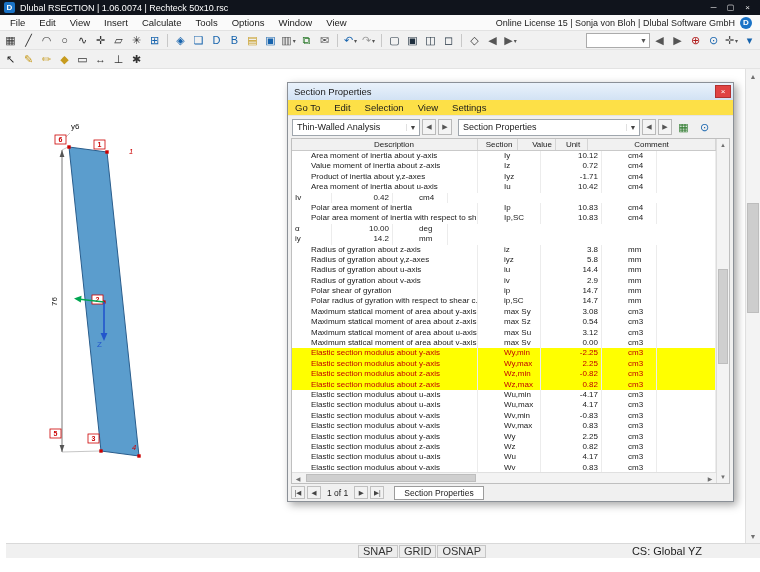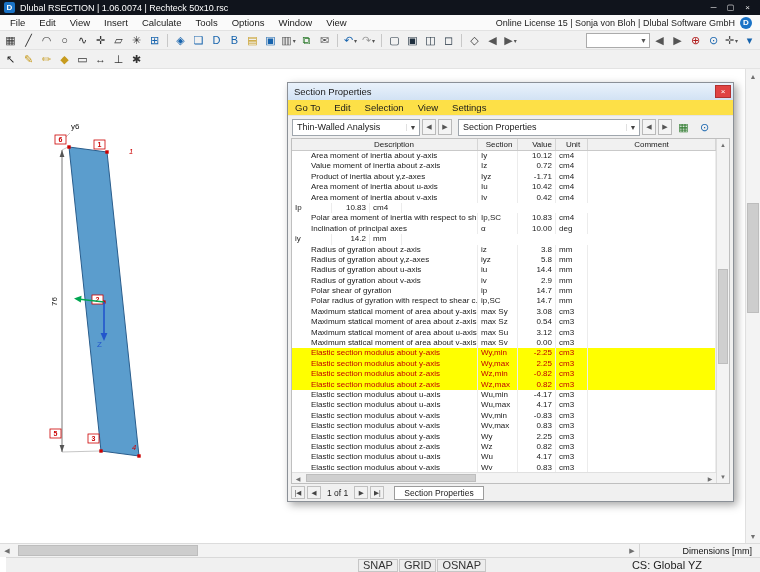--- a/index.html
+++ b/index.html
@@ -69,21 +69,21 @@
   .combo .caret{margin-left:auto;width:13px;text-align:center;font-size:7px;color:#444;border-left:1px solid #e0e0e0;}
   .mini{width:14px;height:16px;border:1px solid #b9b9b9;background:#f4f4f4;display:flex;align-items:center;
         justify-content:center;font-size:7px;color:#555;}
   .p-tbtn{width:19px;height:17px;border:1px solid transparent;display:flex;align-items:center;justify-content:center;font-size:11px;}
 
   .tablewrap{margin:0 3px;display:flex;background:#fff;border:1px solid #bfbfbf;height:346px;}
   .tmain{flex:1;display:flex;flex-direction:column;overflow:hidden;}
   .thead{height:12px;display:flex;background:#f1f1f1;border-bottom:1px solid #c9c9c9;font-size:8px;line-height:12px;}
   .hc{text-align:center;border-right:1px solid #d5d5d5;overflow:hidden;white-space:nowrap;}
   .tbody{height:322px;overflow:hidden;}
-  .trow{display:flex;height:10.4px;line-height:10.4px;font-size:8px;white-space:nowrap;}
+  .trow{display:flex;height:10.4px;line-height:10.4px;font-size:8px;white-space:nowrap;gap:23px;}
   .tc{border-right:1px solid #ececec;overflow:hidden;}
   .c0{width:186px;padding-left:19px;}
   .c1{width:40px;padding-left:3px;}
   .c2{width:38px;text-align:right;padding-right:3px;}
   .c3{width:32px;padding-left:3px;}
   .c4{flex:1;}
   .trow.hl{background:#ffff00;color:#c00000;}
   .thscroll{height:11px;background:#f3f3f3;border-top:1px solid #e0e0e0;position:relative;display:flex;
             align-items:center;font-size:6px;color:#707070;}
   .thscroll .arr{width:12px;text-align:center;}
@@ -397,41 +397,40 @@
                 <div class="tc c4"></div>
               </div>
               <div class="trow">
                 <div class="tc c0">Area moment of inertia about u-axis</div>
                 <div class="tc c1">Iu</div>
                 <div class="tc c2">10.42</div>
                 <div class="tc c3">cm4</div>
                 <div class="tc c4"></div>
               </div>
               <div class="trow">
-                <div class="tc c0">Area moment of inertia about v-axis</div>
                 <div class="tc c1">Iv</div>
                 <div class="tc c2">0.42</div>
                 <div class="tc c3">cm4</div>
                 <div class="tc c4"></div>
               </div>
               <div class="trow">
+                <div class="tc c0">Polar area moment of inertia</div>
                 <div class="tc c1">Ip</div>
                 <div class="tc c2">10.83</div>
                 <div class="tc c3">cm4</div>
                 <div class="tc c4"></div>
               </div>
               <div class="trow">
                 <div class="tc c0">Polar area moment of inertia with respect to sh...</div>
                 <div class="tc c1">Ip,SC</div>
                 <div class="tc c2">10.83</div>
                 <div class="tc c3">cm4</div>
                 <div class="tc c4"></div>
               </div>
               <div class="trow">
-                <div class="tc c0">Inclination of principal axes</div>
                 <div class="tc c1">α</div>
                 <div class="tc c2">10.00</div>
                 <div class="tc c3">deg</div>
                 <div class="tc c4"></div>
               </div>
               <div class="trow">
                 <div class="tc c1">iy</div>
                 <div class="tc c2">14.2</div>
                 <div class="tc c3">mm</div>
                 <div class="tc c4"></div>
@@ -612,30 +611,20 @@
         <span class="navbtn">|◀</span>
         <span class="navbtn">◀</span>
         <span class="pg">1 of 1</span>
         <span class="navbtn">▶</span>
         <span class="navbtn">▶|</span>
         <span class="p-tab">Section Properties</span>
       </div>
     </div>
   </div>
 
-  <div class="dimsrow">
-    <div class="hscroll">
-      <span class="arr">◀</span>
-      <span class="htrack">
-          <span class="hthumb"></span>
-        </span>
-      <span class="arr">▶</span>
-    </div>
-    <div class="dimslabel">Dimensions [mm]</div>
-  </div>
 
   <div class="statusbar">
     <span class="snapgrp" id="snap-group">
         <span class="snapbtn">SNAP</span>
         <span class="snapbtn">GRID</span>
         <span class="snapbtn">OSNAP</span>
       </span>
     <span class="cslabel">CS: Global YZ</span>
   </div>
 

